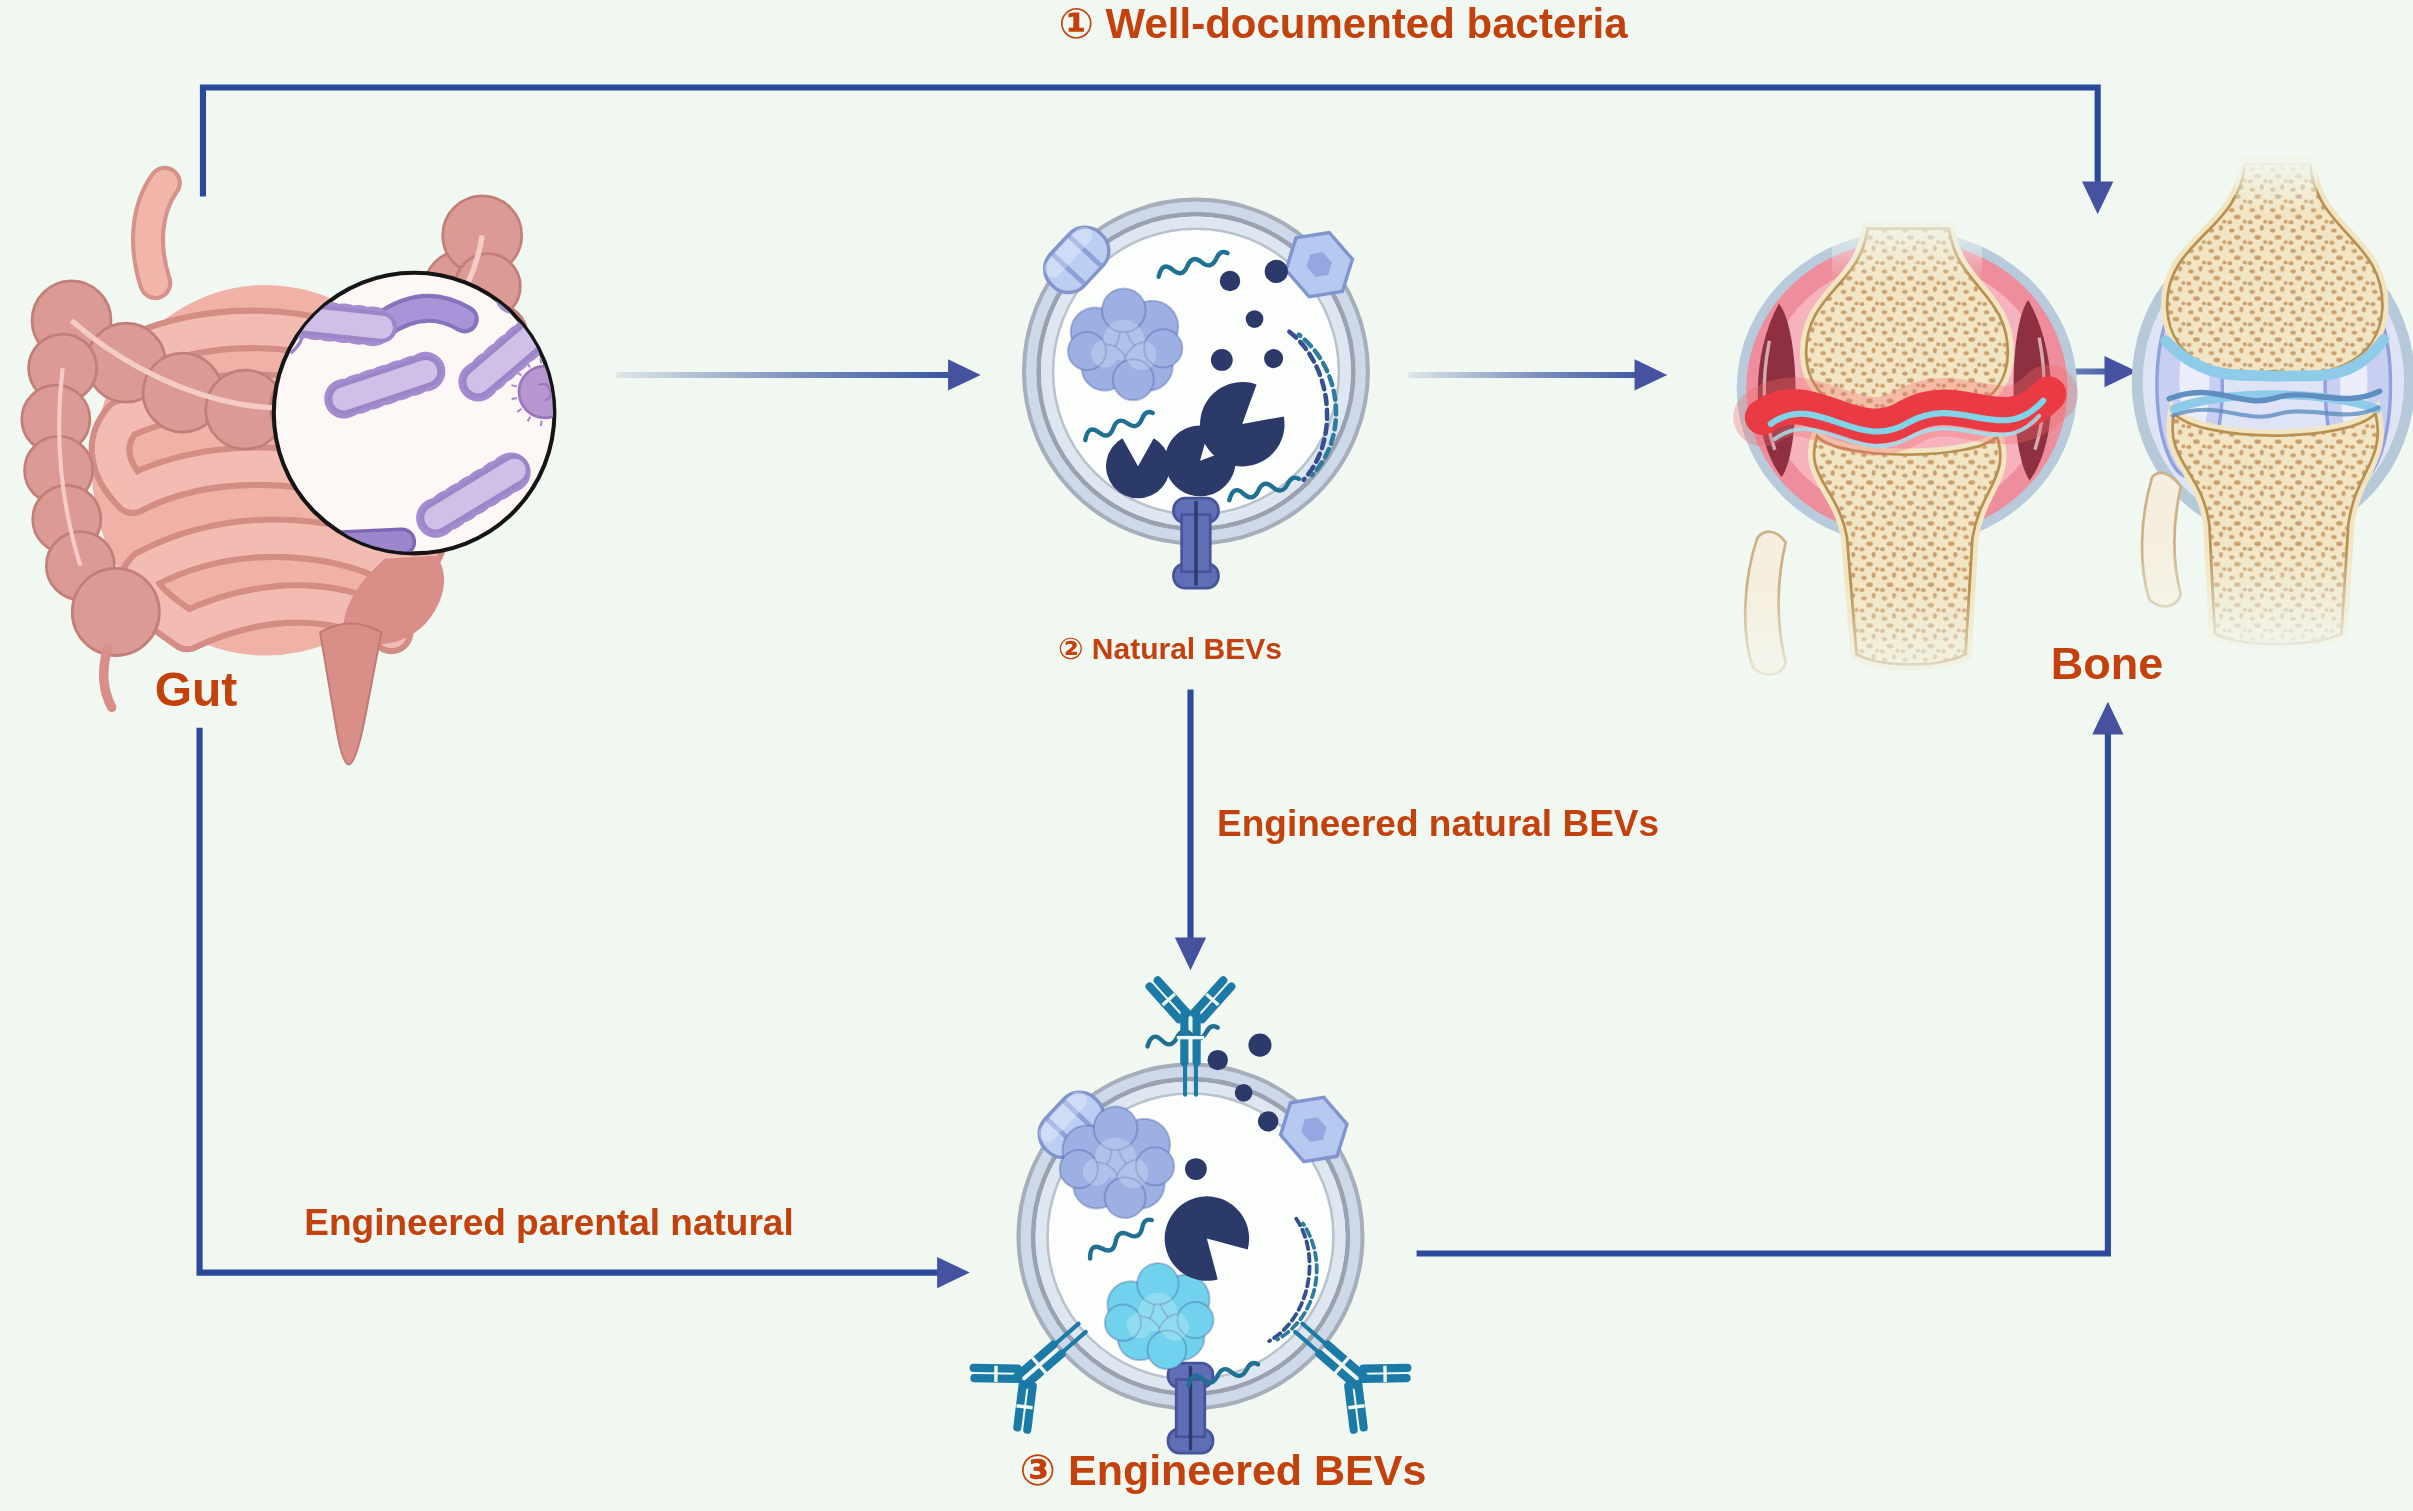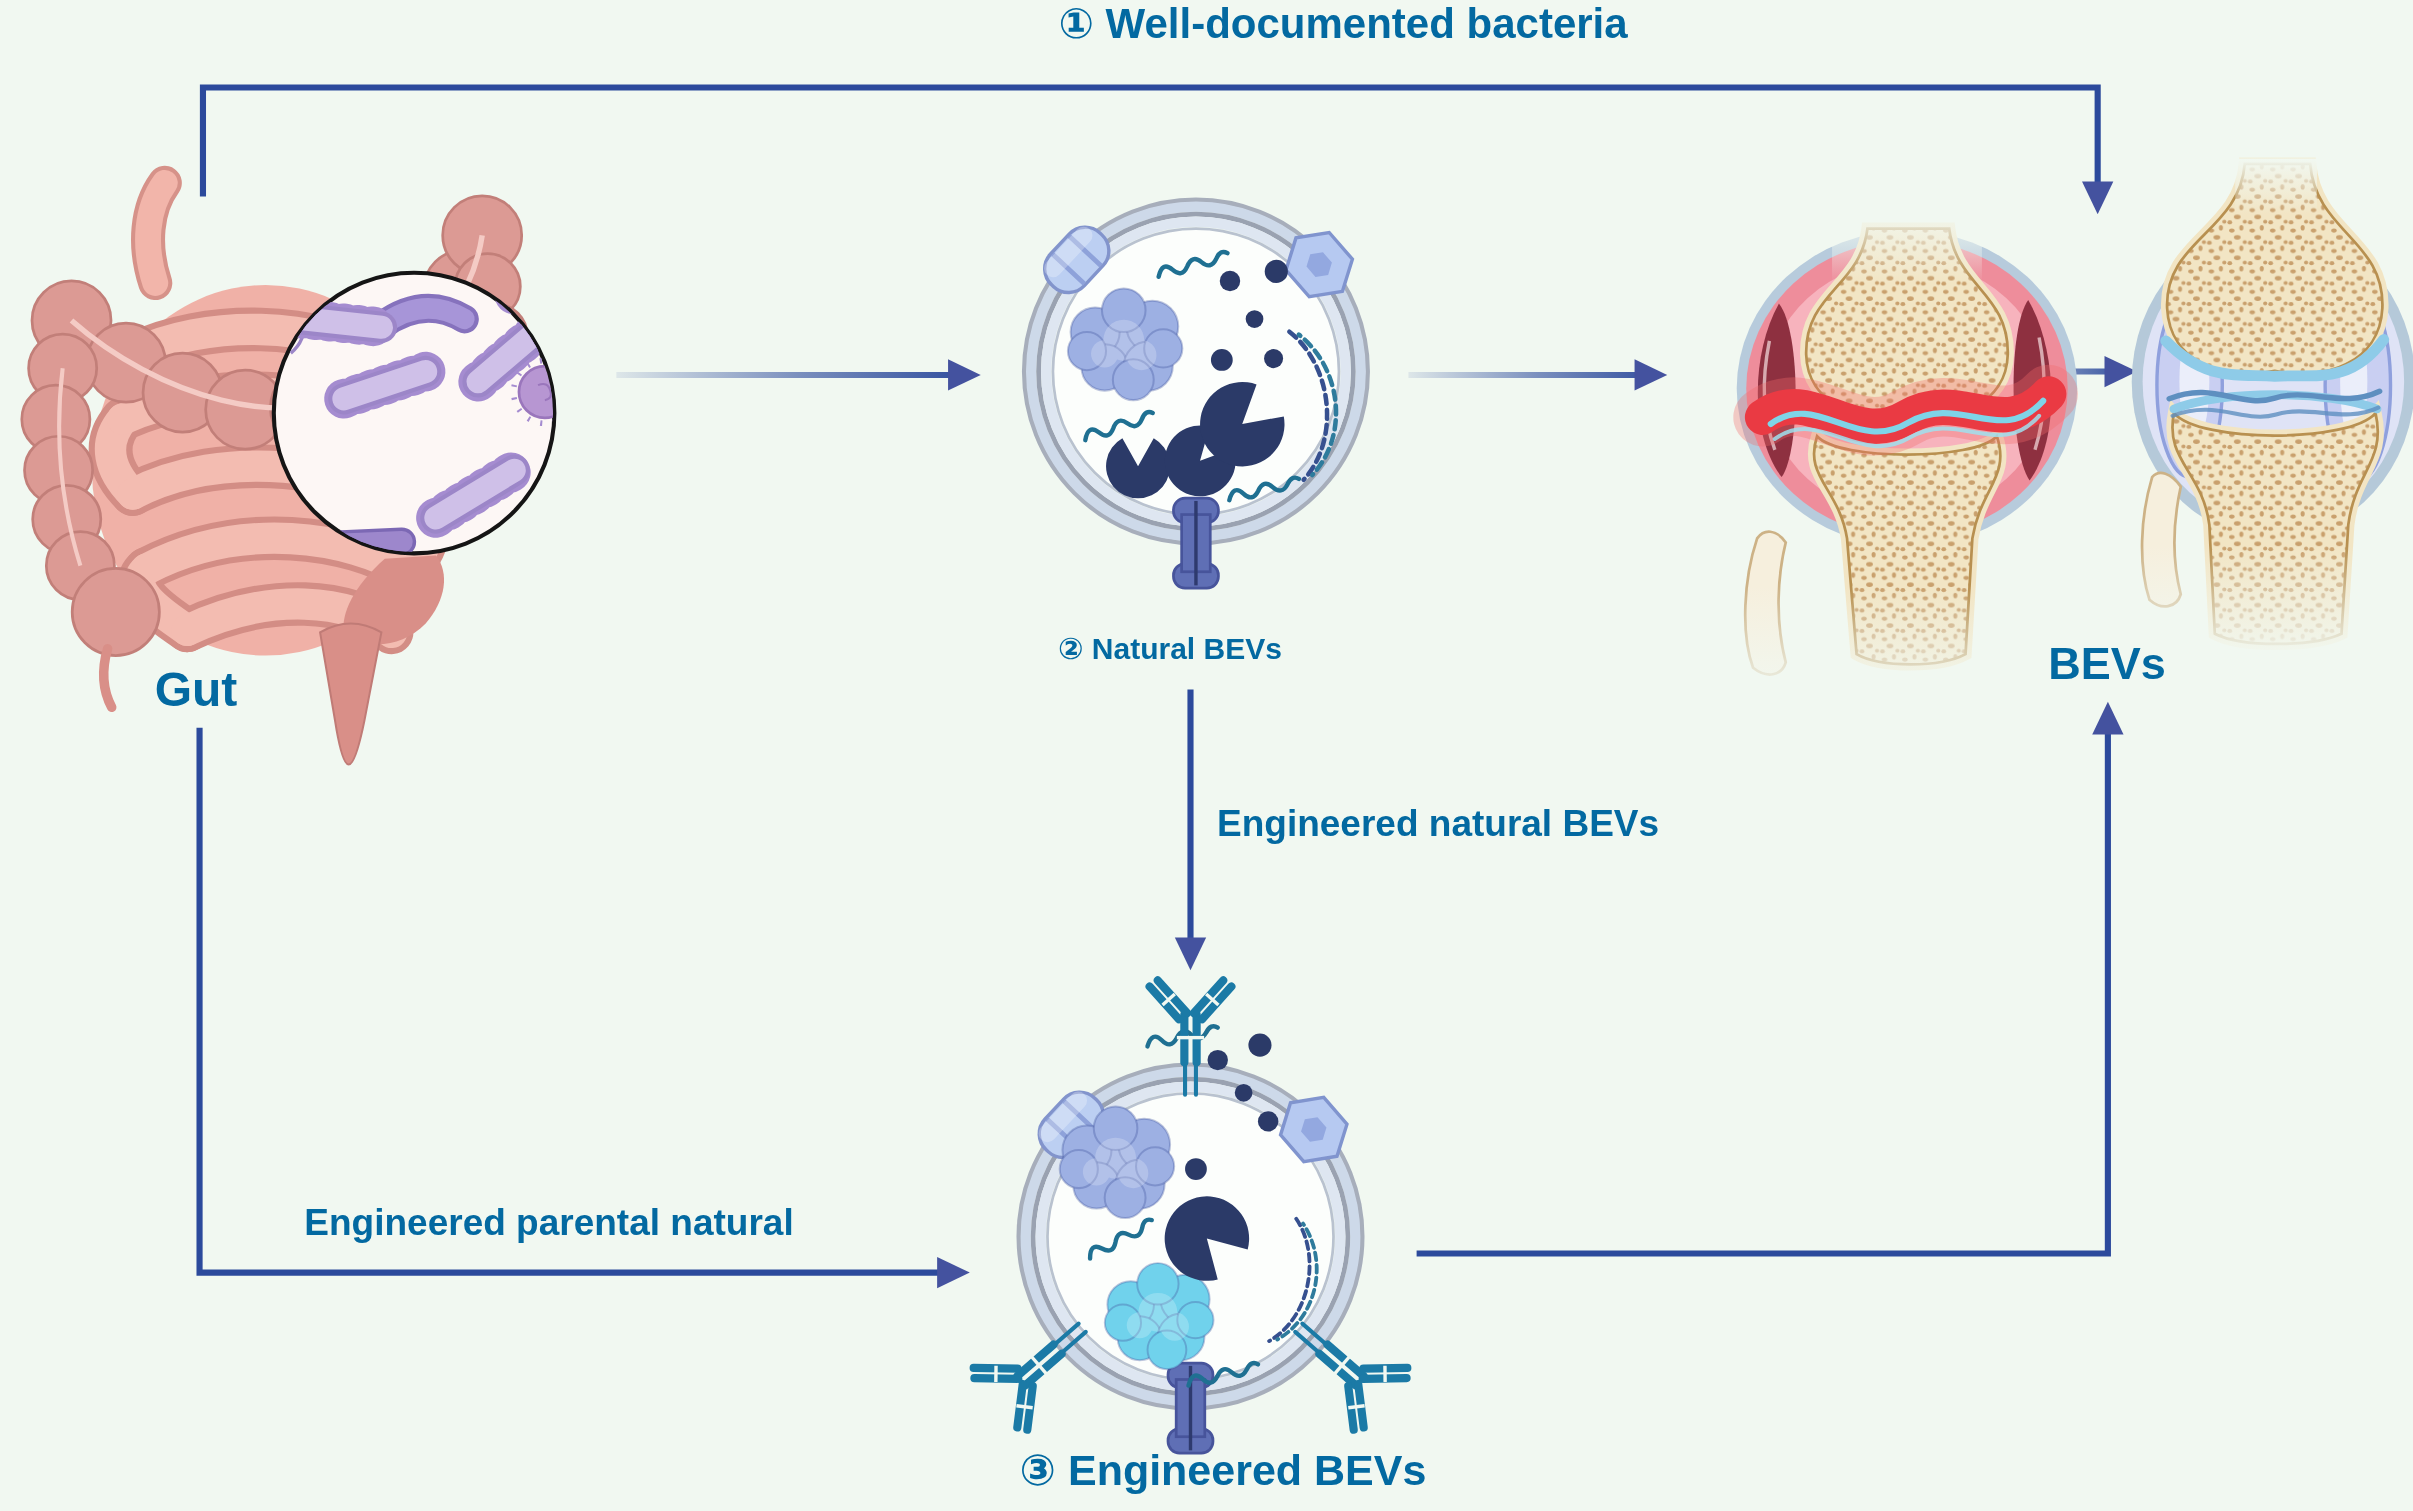--- a/index.html
+++ b/index.html
@@ -1,19 +1,19 @@
 <!DOCTYPE html>
 <html style="font-size:11px"><head>
 <meta charset="utf-8">
 <style>
   html,body{margin:0;padding:0;background:#f1f8f1;}
   .stage{position:relative;width:2413px;height:1512px;background:#f1f8f1;overflow:hidden;
          font-family:"Liberation Sans","DejaVu Sans",sans-serif;}
   .stage svg{position:absolute;left:0;top:0;}
-  .lbl{position:absolute;color:#0369a1;font-weight:700;white-space:nowrap;line-height:1.1;}
+  .lbl{position:absolute;color:#c2410c;font-weight:700;white-space:nowrap;line-height:1.1;}
   .lbl-center{transform:translateX(-50%);}
   .lbl-step1{left:1343px;top:1.4px;font-size:42px;}
   .lbl-gut{left:196px;top:664px;font-size:48px;}
   .lbl-step2{left:1170px;top:632px;font-size:30px;}
   .lbl-oa{left:2072px;top:569px;font-size:37px;}
   .lbl-bone{left:2107px;top:639px;font-size:45px;}
   .lbl-engnat{left:1217px;top:804px;font-size:37px;}
   .lbl-engpar{left:549px;top:1203px;font-size:37px;}
   .lbl-step3{left:1223px;top:1447px;font-size:43px;}
 </style>
@@ -372,18 +372,18 @@
     <use href="#dna" transform="translate(1868,1878) rotate(12) scale(0.8)"></use>
     <use href="#ab" transform="translate(1748,1607)"></use>
     <use href="#ab" transform="translate(1589,1949) rotate(-131)"></use>
     <use href="#ab" transform="translate(1907,1949) rotate(131)"></use>
   </g>
 </svg>
 
   <div class="lbl lbl-center lbl-step1">① Well-documented bacteria</div>
   <div class="lbl lbl-center lbl-gut">Gut</div>
   <div class="lbl lbl-center lbl-step2">② Natural BEVs</div>
-  <div class="lbl lbl-center lbl-bone">BEVs</div>
+  <div class="lbl lbl-center lbl-bone">Bone</div>
   <div class="lbl lbl-engnat">Engineered natural BEVs</div>
   <div class="lbl lbl-center lbl-engpar">Engineered parental natural</div>
   <div class="lbl lbl-center lbl-step3">③ Engineered BEVs</div>
 </div>
 
 
 </body></html>

